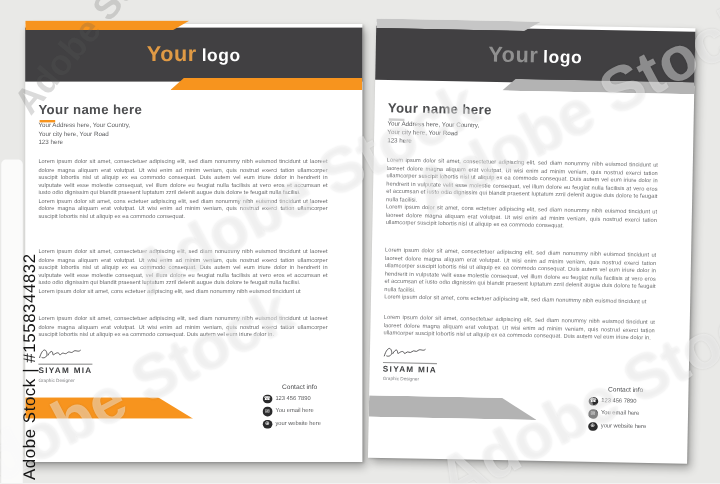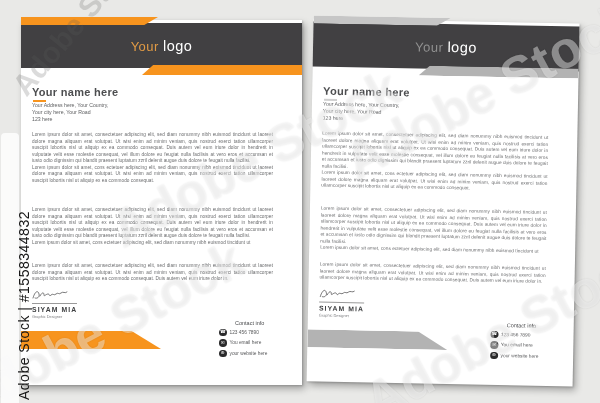--- a/index.html
+++ b/index.html
@@ -24,22 +24,22 @@
   
   .strip-top{position:absolute;left:0;top:-3px;width:137px;height:8px;
     background:var(--accent-top);
     clip-path:polygon(0 0,100% 0,90% 100%,0 100%);z-index:3;}
   .header{position:absolute;left:0;top:3px;right:0;height:45px;background:#414042;z-index:2;
     display:flex;align-items:center;justify-content:center;}
   .strip-bottom{position:absolute;right:0;top:45px;width:160px;height:10px;
     background:var(--accent);
     clip-path:polygon(7% 0,100% 0,100% 100%,0 100%);z-index:3;}
   .logo{display:flex;align-items:baseline;gap:4px;letter-spacing:0.5px;}
-  .logo-w1{font-size:13px;color:var(--logo1);font-weight:400;}
-  .logo-w2{font-size:14.5px;color:#ffffff;font-weight:400;}
+  .logo-w1{font-size:18px;color:var(--logo1);font-weight:700;}
+  .logo-w2{font-size:14.5px;color:#ffffff;font-weight:700;}
 
   
   .name{position:absolute;left:11px;top:66px;margin:0;font-size:11px;font-weight:700;
     color:#4d4e50;letter-spacing:0.3px;}
   .underline{position:absolute;left:12px;top:80px;width:13px;height:1.6px;background:var(--underline);}
   .address{position:absolute;left:11px;top:82px;font-size:5.2px;line-height:7px;color:#5d5e60;}
 
   
   .block{position:absolute;left:11px;right:29px;color:#6b6c6e;
     font-size:4.7px;line-height:6.5px;text-align:justify;letter-spacing:0.05px;}

